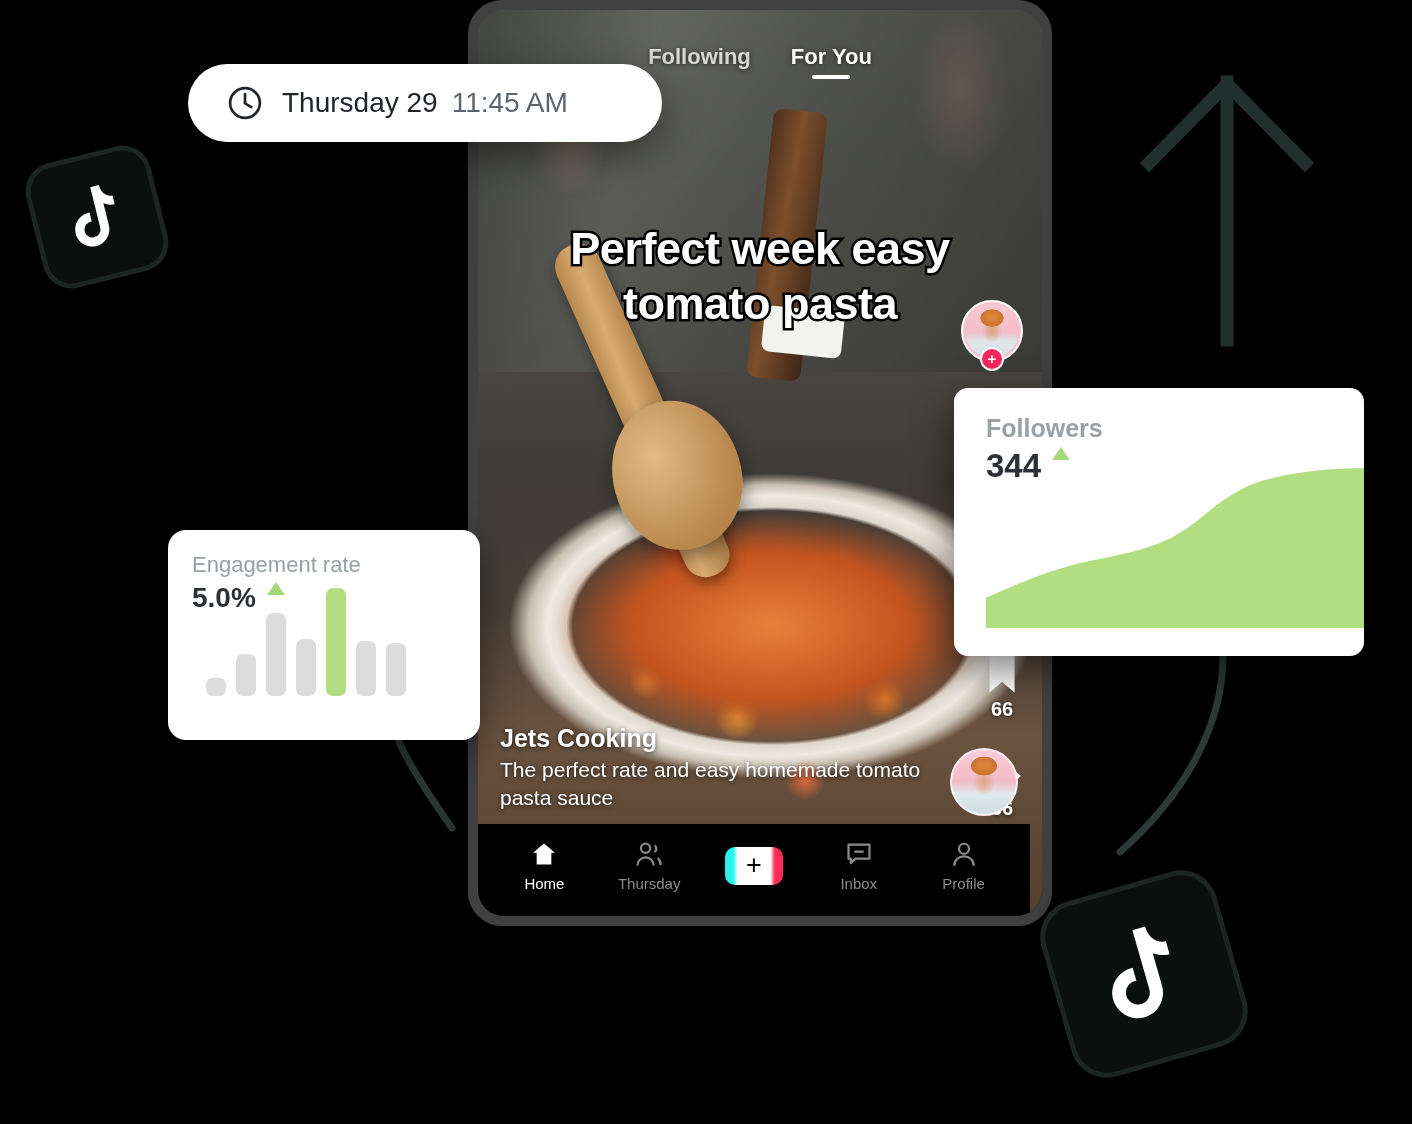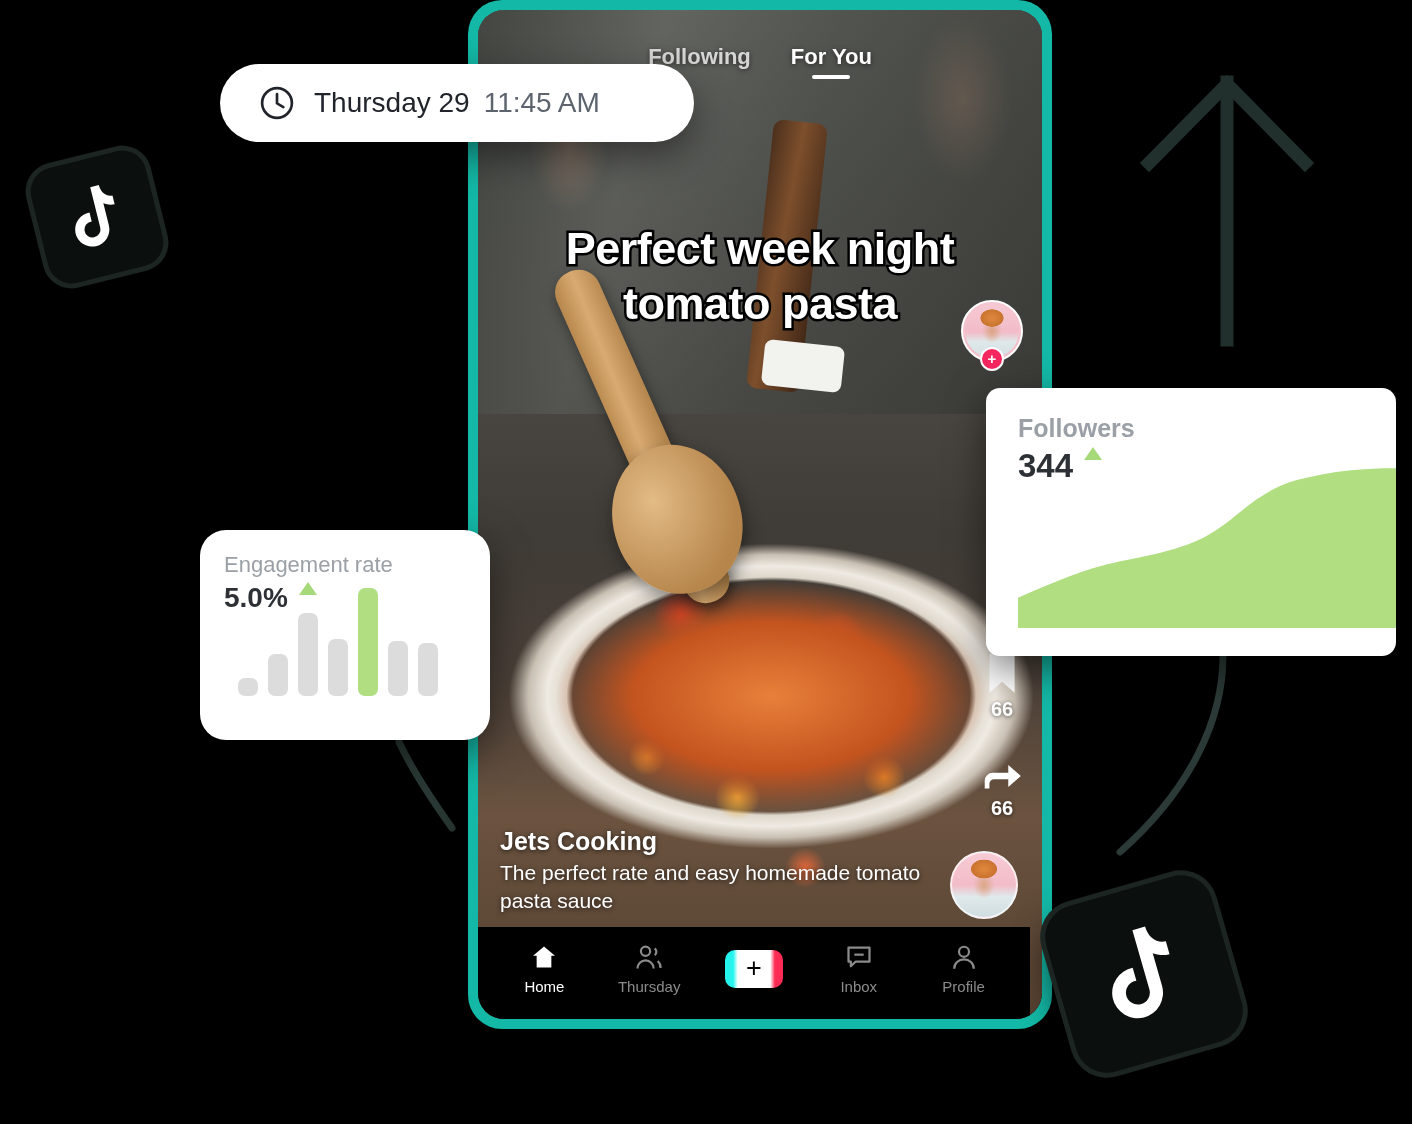--- a/index.html
+++ b/index.html
@@ -11,22 +11,22 @@
   }
   #stage { position: relative; width: 1412px; height: 1124px; background: #000; }
 
   
   .deco-svg { position: absolute; left: 0; top: 0; width: 1412px; height: 1124px;
               pointer-events: none; }
 
   
   #phone {
     position: absolute; left: 468px; top: 0px;
-    width: 584px; height: 1029px;
-    background: #14b8a6;
+    width: 584px; height: 926px;
+    background: #404040;
     border-radius: 34px;
     padding: 10px;
     box-shadow: 0 10px 40px rgba(0,0,0,.55);
     overflow: hidden;
   }
   #screen {
     position: relative; width: 100%; height: 100%;
     border-radius: 26px; overflow: hidden; background: #111;
   }
 
@@ -158,33 +158,33 @@
   .nav-label { font-size: 15px; color: #8b8b8b; }
   .nav-item.active .nav-label { color: #fff; }
   .create-btn {
     width: 58px; height: 38px; border-radius: 10px; position: relative;
     background: linear-gradient(90deg,#25f4ee 0%, #25f4ee 14%, #fff 22%, #fff 78%, #fe2c55 86%, #fe2c55 100%);
     display: flex; align-items: center; justify-content: center;
   }
   .create-btn .plus { color: #000; font-size: 27px; font-weight: 500; line-height: 1; margin-top: -2px; }
 
   
-  .float { position: absolute; z-index: 20; margin-left: 32px; }
+  .float { position: absolute; z-index: 20; }
 
   #clock-pill {
     left: 188px; top: 64px; width: 474px; height: 78px; border-radius: 39px;
     background: #fff; display: flex; align-items: center; gap: 18px; padding: 0 38px;
     box-shadow: 0 14px 38px rgba(0,0,0,.45);
   }
   .clock-text { font-size: 28px; color: #21252b; }
   .clock-text .time { color: #5d646e; margin-left: 14px; }
 
   #engagement-card {
-    left: 168px; top: 530px; width: 290px; height: 210px;
-    background: #fff; border-radius: 26px; padding: 22px 24px 12px;
+    left: 168px; top: 530px; width: 312px; height: 210px;
+    background: #fff; border-radius: 18px; padding: 22px 24px 12px;
     box-shadow: 0 14px 38px rgba(0,0,0,.5);
   }
   #followers-card {
     left: 954px; top: 388px; width: 410px; height: 268px;
     background: #fff; border-radius: 14px; padding: 26px 32px 0;
     box-shadow: 0 14px 38px rgba(0,0,0,.5);
   }
   .card-label { font-size: 22px; color: #9aa0a6; font-weight: 400; }
   .card-value-row { display: flex; align-items: flex-start; gap: 11px; margin-top: 4px; }
   .card-value { font-size: 28px; font-weight: 700; color: #2d3136; }
@@ -233,21 +233,21 @@
         <div class="pepper-mill"></div>
         <div class="mill-cap"></div>
         <div class="spoon-bowl"></div>
       </div>
 
       <div class="top-tabs">
         <div class="tab">Following</div>
         <div class="tab active">For You</div>
       </div>
 
-      <div class="headline">Perfect week night tomato pasta</div>
+      <div class="headline">Perfect week easy tomato pasta</div>
 
       <div class="rail">
         <div class="rail-avatar">
           <div class="face"></div>
           <div class="follow-dot">+</div>
         </div>
 
         <div class="rail-item" style="margin-top:290px;">
           <svg width="38" height="44" viewBox="0 0 24 28">
             <path d="M4 1h16v25l-8-7-8 7z" fill="#fff"></path>

